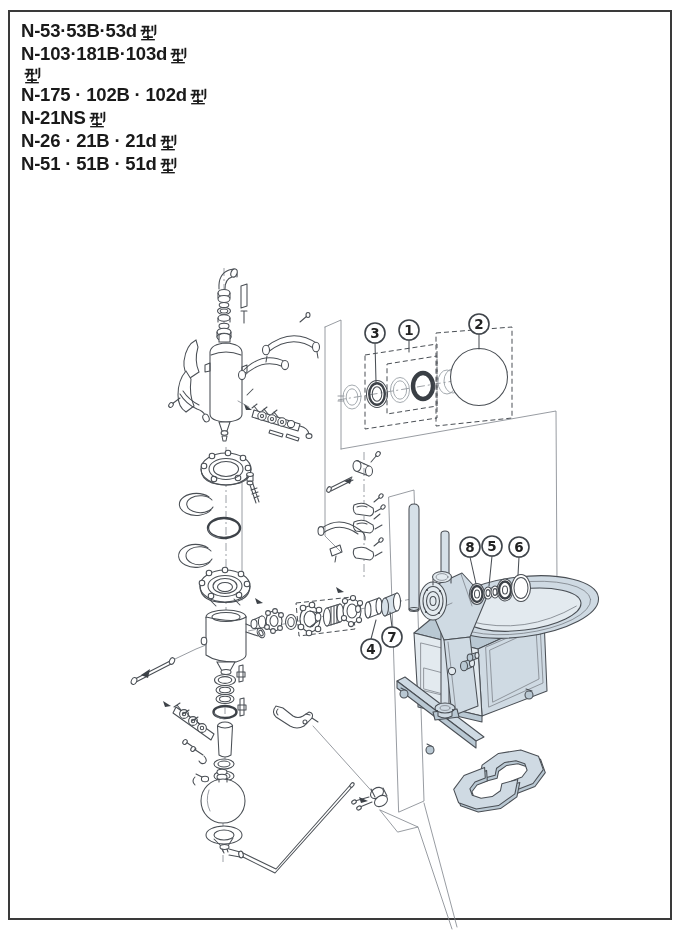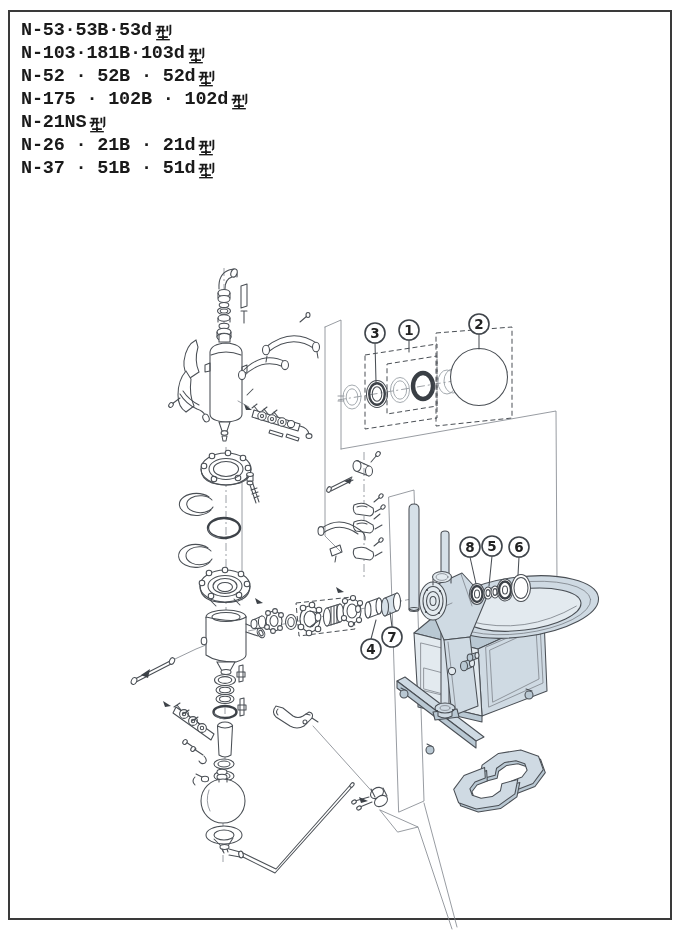--- a/index.html
+++ b/index.html
@@ -2,21 +2,21 @@
 <html><head>
 <meta charset="utf-8">
 <style>
   html,body{margin:0;padding:0;background:#fff;}
   body{width:696px;height:944px;position:relative;overflow:hidden;
        font-family:"Liberation Sans","DejaVu Sans",sans-serif;}
   #frame{position:absolute;left:8px;top:10px;width:664px;height:910px;
          border:2px solid #3a3a3a;box-sizing:border-box;background:#fff;}
   #models{position:absolute;left:21px;top:19px;color:#1a1a1a;}
   .model-line{font-size:18.5px;font-weight:bold;line-height:23px;white-space:pre;
-              letter-spacing:-0.2px;display:flex;align-items:center;font-family:Liberation Mono, monospace;}
+              letter-spacing:-0.2px;display:flex;align-items:center;}
   .kanji{width:18px;height:18px;margin-left:2px;transform:translateY(0.5px);flex:0 0 auto;}
   .kanji path{fill:none;stroke:#1a1a1a;stroke-width:2.0;stroke-linecap:butt;}
   svg.diagram{position:absolute;left:0;top:0;}
   .ln{fill:none;stroke:#4a4f55;stroke-width:1.05;stroke-linecap:round;stroke-linejoin:round;}
   .lt{fill:none;stroke:#7d838a;stroke-width:0.8;stroke-linecap:round;}
   .gh{fill:none;stroke:#9aa0a6;stroke-width:0.9;}
   .fw{fill:#fff;stroke:#4a4f55;stroke-width:1.05;}
   .thick{fill:none;stroke:#3d4248;stroke-width:2.4;}
   .xthick{fill:none;stroke:#3a3f45;stroke-width:4.4;}
   .axis{fill:none;stroke:#84898f;stroke-width:0.8;stroke-dasharray:8 3 2 3;}
@@ -522,28 +522,28 @@
   </g>
 </svg>
 
 <div id="models">
   <div class="model-line"><span>N-53·53B·53d</span><svg class="kanji" viewBox="0 0 20 20">
         <path d="M3,4.5 H11.5 M1.8,9 H12.8 M6.2,4.5 V9 M6.2,9 Q5.8,11.8 3.6,13.6 M9.8,4.5 V13.2 M14.8,3.6 V9.8 M18.2,2.6 V12 Q18.2,13.4 16.6,13.7 M4.6,16.2 H15.4 M10,13.6 V19.4 M2.4,19.4 H17.6"></path>
       </svg></div>
   <div class="model-line"><span>N-103·181B·103d</span><svg class="kanji" viewBox="0 0 20 20">
         <path d="M3,4.5 H11.5 M1.8,9 H12.8 M6.2,4.5 V9 M6.2,9 Q5.8,11.8 3.6,13.6 M9.8,4.5 V13.2 M14.8,3.6 V9.8 M18.2,2.6 V12 Q18.2,13.4 16.6,13.7 M4.6,16.2 H15.4 M10,13.6 V19.4 M2.4,19.4 H17.6"></path>
       </svg></div>
-  <div class="model-line"><span>N-52 · 52B · 52d</span><svg class="kanji" viewBox="0 0 20 20">
+  <div class="model-line"><svg class="kanji" viewBox="0 0 20 20">
         <path d="M3,4.5 H11.5 M1.8,9 H12.8 M6.2,4.5 V9 M6.2,9 Q5.8,11.8 3.6,13.6 M9.8,4.5 V13.2 M14.8,3.6 V9.8 M18.2,2.6 V12 Q18.2,13.4 16.6,13.7 M4.6,16.2 H15.4 M10,13.6 V19.4 M2.4,19.4 H17.6"></path>
       </svg></div>
   <div class="model-line"><span>N-175 · 102B · 102d</span><svg class="kanji" viewBox="0 0 20 20">
         <path d="M3,4.5 H11.5 M1.8,9 H12.8 M6.2,4.5 V9 M6.2,9 Q5.8,11.8 3.6,13.6 M9.8,4.5 V13.2 M14.8,3.6 V9.8 M18.2,2.6 V12 Q18.2,13.4 16.6,13.7 M4.6,16.2 H15.4 M10,13.6 V19.4 M2.4,19.4 H17.6"></path>
       </svg></div>
   <div class="model-line"><span>N-21NS</span><svg class="kanji" viewBox="0 0 20 20">
         <path d="M3,4.5 H11.5 M1.8,9 H12.8 M6.2,4.5 V9 M6.2,9 Q5.8,11.8 3.6,13.6 M9.8,4.5 V13.2 M14.8,3.6 V9.8 M18.2,2.6 V12 Q18.2,13.4 16.6,13.7 M4.6,16.2 H15.4 M10,13.6 V19.4 M2.4,19.4 H17.6"></path>
       </svg></div>
   <div class="model-line"><span>N-26 · 21B · 21d</span><svg class="kanji" viewBox="0 0 20 20">
         <path d="M3,4.5 H11.5 M1.8,9 H12.8 M6.2,4.5 V9 M6.2,9 Q5.8,11.8 3.6,13.6 M9.8,4.5 V13.2 M14.8,3.6 V9.8 M18.2,2.6 V12 Q18.2,13.4 16.6,13.7 M4.6,16.2 H15.4 M10,13.6 V19.4 M2.4,19.4 H17.6"></path>
       </svg></div>
-  <div class="model-line"><span>N-37 · 51B · 51d</span><svg class="kanji" viewBox="0 0 20 20">
+  <div class="model-line"><span>N-51 · 51B · 51d</span><svg class="kanji" viewBox="0 0 20 20">
         <path d="M3,4.5 H11.5 M1.8,9 H12.8 M6.2,4.5 V9 M6.2,9 Q5.8,11.8 3.6,13.6 M9.8,4.5 V13.2 M14.8,3.6 V9.8 M18.2,2.6 V12 Q18.2,13.4 16.6,13.7 M4.6,16.2 H15.4 M10,13.6 V19.4 M2.4,19.4 H17.6"></path>
       </svg></div>
 </div>
 
 </body></html>

